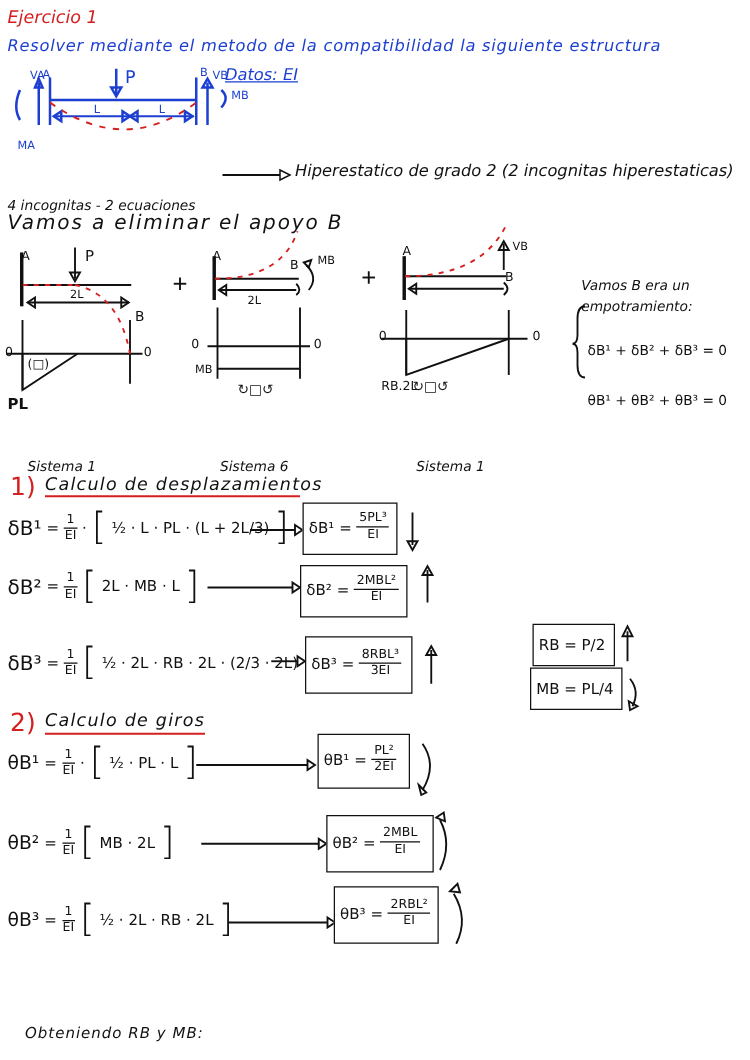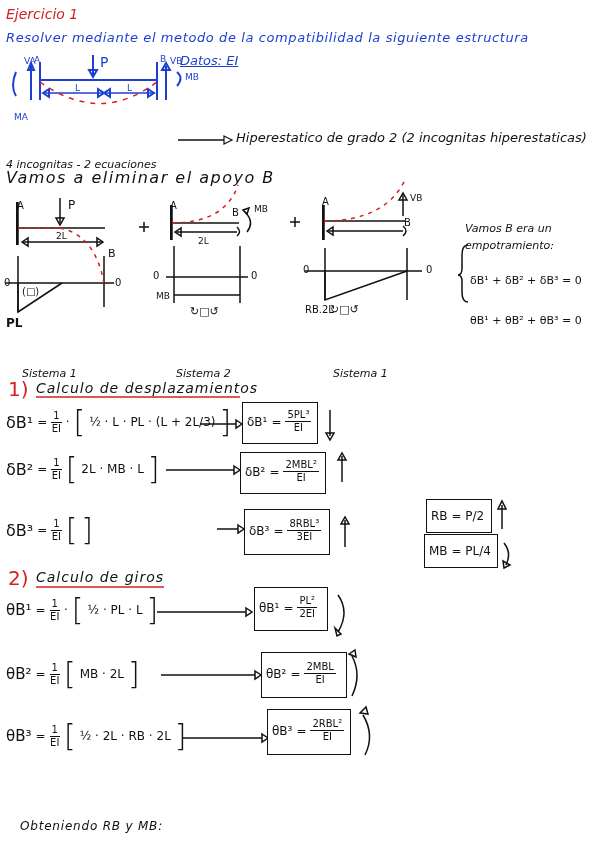--- a/index.html
+++ b/index.html
@@ -142,21 +142,21 @@
 <div class="abs hand t11" style="left:22px;top:341px;">Sistema 1</div>
 
 <div class="abs t10" style="left:170px;top:200px;">A</div>
 <div class="abs t10" style="left:232px;top:207px;">B</div>
 <div class="abs t9" style="left:254px;top:204px;">MB</div>
 <div class="abs t9" style="left:198px;top:236px;">2L</div>
 <div class="abs t10" style="left:153px;top:270px;">0</div>
 <div class="abs t10" style="left:251px;top:270px;">0</div>
 <div class="abs t11" style="left:190px;top:279px;">↻□↺</div>
 <div class="abs t9" style="left:156px;top:291px;">MB</div>
-<div class="abs hand t11" style="left:176px;top:341px;">Sistema 2</div>
+<div class="abs hand t11" style="left:176px;top:341px;">Sistema 6</div>
 
 <div class="abs t10" style="left:322px;top:196px;">A</div>
 <div class="abs t10" style="left:404px;top:217px;">B</div>
 <div class="abs t9" style="left:410px;top:193px;">VB</div>
 <div class="abs t10" style="left:303px;top:264px;">0</div>
 <div class="abs t10" style="left:426px;top:264px;">0</div>
 <div class="abs t11" style="left:330px;top:277px;">↻□↺</div>
 <div class="abs t10" style="left:305px;top:304px;">RB.2L</div>
 <div class="abs hand t11" style="left:333px;top:341px;">Sistema 1</div>
 
@@ -195,20 +195,21 @@
     <span class="brk">]</span>
 </div>
 <div class="abs eq" style="left:6px;top:516px;">
   <span style="font-size:16px;">δB³</span>
     <span>=</span>
   <span class="frac">
       <span class="num">1</span>
       <span>EI</span>
     </span>
   <span class="brk">[</span>
+    <span>½ · 2L · RB · 2L · (2/3 · 2L)</span>
     <span class="brk">]</span>
 </div>
 
 <svg width="600" height="200" style="left:0;top:400px;">
   <g stroke="#111" stroke-width="1.5" fill="none">
     <line x1="200" y1="24" x2="236" y2="24"></line>
       <polygon points="236,20 242,24 236,28"></polygon>
     <line x1="166" y1="70" x2="234" y2="70"></line>
       <polygon points="234,66 240,70 234,74"></polygon>
     <line x1="217" y1="129" x2="238" y2="129"></line>

